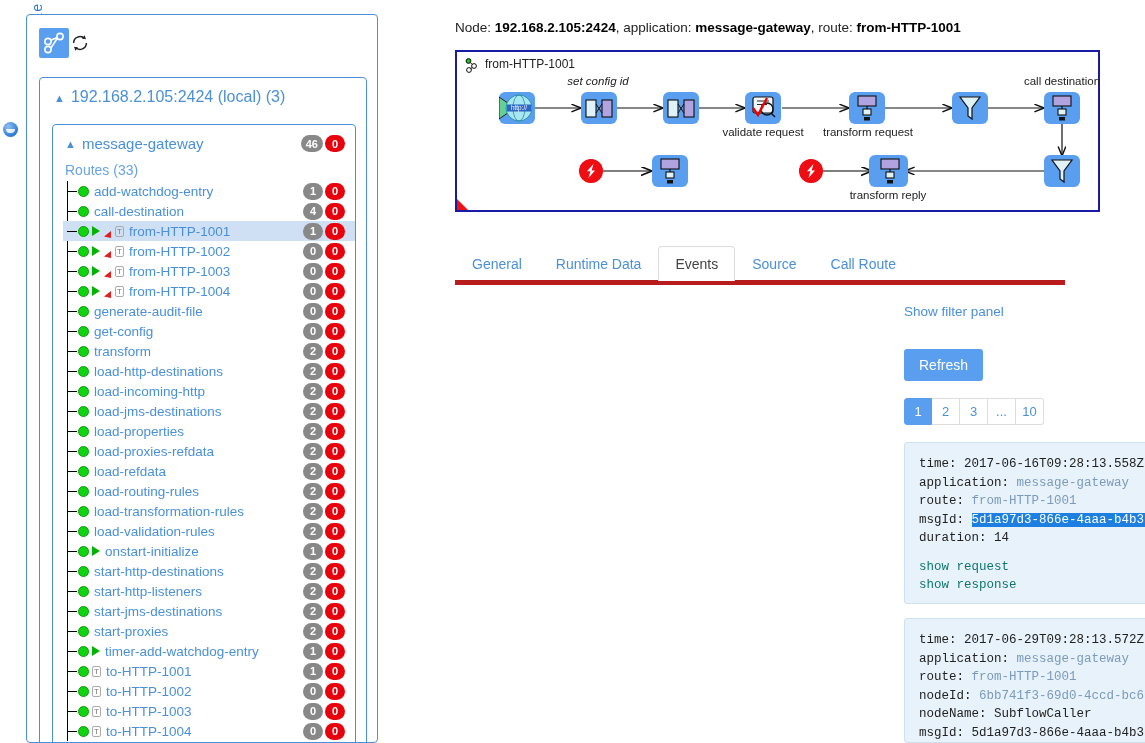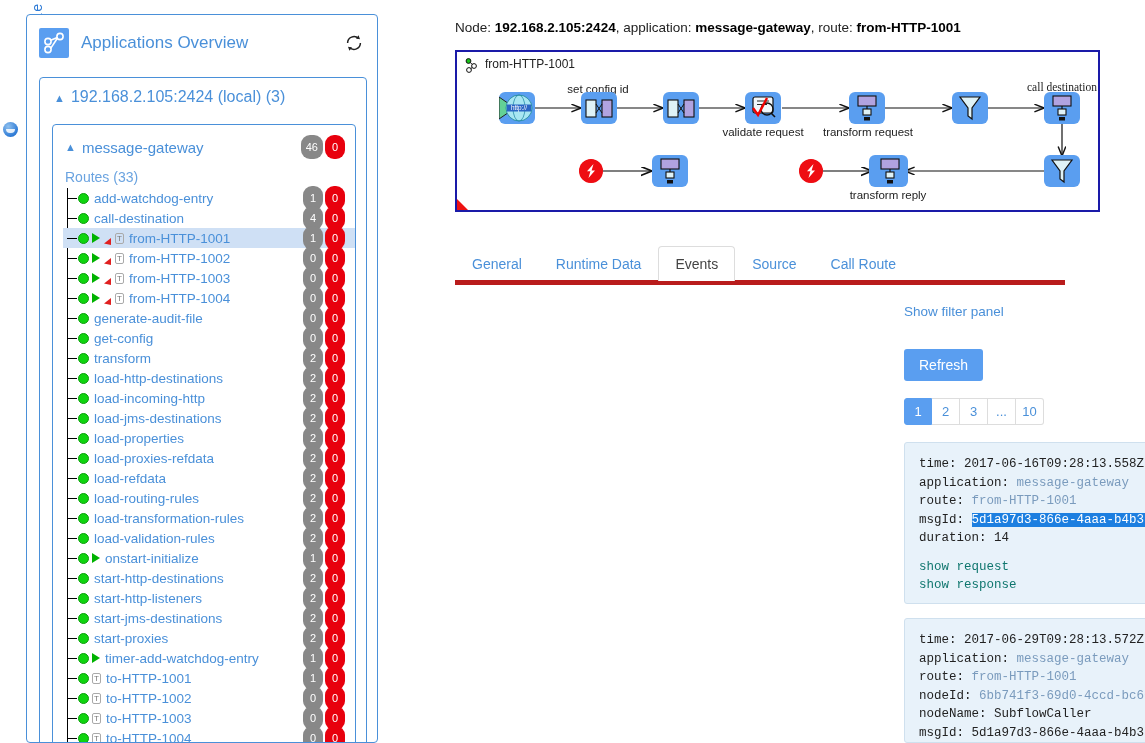--- a/index.html
+++ b/index.html
@@ -66,22 +66,22 @@
     border:1px solid #4a90d9;border-radius:4px;box-sizing:border-box;overflow:hidden;
   }
   #app-title-row{
     display:flex;align-items:center;padding:10px 0 6px 12px;
   }
   #app-title-row .name{font-size:15px;color:#4a90d9;flex:1 1 auto;}
   #routes-label{padding:4px 0 3px 12px;font-size:14px;color:#6aa3e0;}
 
   .badges{display:flex;gap:2px;margin-right:10px;flex:0 0 auto;}
   .badge{
-    min-width:20px;height:24px;border-radius:9px;color:#fff;
-    font-size:11px;font-weight:normal;display:flex;align-items:center;justify-content:center;
+    min-width:20px;height:17px;border-radius:9px;color:#fff;
+    font-size:11px;font-weight:bold;display:flex;align-items:center;justify-content:center;
     padding:0 5px;box-sizing:border-box;
   }
   .badge.grey{background:#888;}
   .badge.red{background:#e8000d;}
 
   #route-list{position:relative;padding-left:10px;}
   .route-row{
     display:flex;align-items:center;height:20px;position:relative;
   }
   .route-row.selected{background:#cfe0f5;}
@@ -202,21 +202,20 @@
   <div id="app-header">
     <div class="app-icon">
       <svg width="22" height="22" viewBox="0 0 22 22">
         <circle cx="17" cy="4.5" r="3.1" fill="none" stroke="#fff" stroke-width="1.6"></circle>
         <circle cx="5" cy="9.5" r="3.1" fill="none" stroke="#fff" stroke-width="1.6"></circle>
         <circle cx="5" cy="17.5" r="3.1" fill="none" stroke="#fff" stroke-width="1.6"></circle>
         <line x1="7.7" y1="8.3" x2="14.3" y2="5.5" stroke="#fff" stroke-width="1.6"></line>
         <line x1="7.7" y1="16.4" x2="14.3" y2="6.3" stroke="#fff" stroke-width="1.6"></line>
       </svg>
     </div>
-    <div class="title">Applications Overview</div>
     <div class="refresh">
       <svg width="22" height="22" viewBox="0 0 22 22">
         <path d="M4.6 11a6.4 6.4 0 0 1 10.9-4.5" fill="none" stroke="#222" stroke-width="1.5"></path>
         <path d="M17.4 11a6.4 6.4 0 0 1-10.9 4.5" fill="none" stroke="#222" stroke-width="1.5"></path>
         <polygon points="15.6,3.2 17.0,7.2 12.9,6.4" fill="#222"></polygon>
         <polygon points="6.4,18.8 5.0,14.8 9.1,15.6" fill="#222"></polygon>
       </svg>
     </div>
   </div>
 
@@ -560,21 +559,21 @@
       <svg width="36" height="32" viewBox="0 0 36 32">
         <polygon points="0,5 0,27 16,16" fill="#63d196" stroke="#222" stroke-width="1"></polygon>
         <circle cx="20" cy="16" r="13" fill="#a8e6f2" stroke="#2b8fa8" stroke-width="1"></circle>
         <ellipse cx="20" cy="16" rx="6" ry="13" fill="none" stroke="#2b8fa8" stroke-width=".8"></ellipse>
         <line x1="7" y1="16" x2="33" y2="16" stroke="#2b8fa8" stroke-width=".8"></line>
         <rect x="8" y="12.5" width="24" height="7" fill="#2b66c4"></rect>
         <text x="20" y="18.3" font-size="6.4" fill="#fff" text-anchor="middle" font-family="'Liberation Sans',sans-serif">http://</text>
       </svg>
     </div>
 
-    <div class="nlabel" style="left:96px;top:31px;width:90px;">set config id</div>
+    <div class="nlabel" style="left:96px;top:23px;width:90px;font-style:italic;">set config id</div>
     <div class="nd" style="left:124px;top:40px;">
       <svg width="36" height="32" viewBox="0 0 36 32">
         <rect x="5" y="8" width="10" height="17" fill="#dff2f7" stroke="#111" stroke-width="1.1"></rect>
         <rect x="21" y="8" width="10" height="17" fill="#b1a3e0" stroke="#111" stroke-width="1.1"></rect>
         <line x1="15" y1="12" x2="21" y2="21" stroke="#111" stroke-width="1"></line>
         <line x1="15" y1="21" x2="21" y2="12" stroke="#111" stroke-width="1"></line>
       </svg>
     </div>
     <div class="nd" style="left:206px;top:40px;">
       <svg width="36" height="32" viewBox="0 0 36 32">
@@ -606,21 +605,21 @@
       </svg>
     </div>
     <div class="nlabel" style="left:361px;top:74px;width:100px;">transform request</div>
 
     <div class="nd" style="left:495px;top:40px;">
       <svg width="36" height="32" viewBox="0 0 36 32">
         <polygon points="8,5 28,5 20,16 20,27 16,24 16,16" fill="#dff2f7" stroke="#111" stroke-width="1.2"></polygon>
       </svg>
     </div>
 
-    <div class="nlabel" style="left:542px;top:29px;width:126px;font-family:Liberation Serif, serif;">call destination</div>
+    <div class="nlabel" style="left:542px;top:23px;width:126px;">call destination</div>
     <div class="nd" style="left:587px;top:40px;">
       <svg width="36" height="32" viewBox="0 0 36 32">
         <rect x="9" y="4" width="18" height="10" fill="#b1a3e0" stroke="#111" stroke-width="1.1"></rect>
         <line x1="18" y1="14" x2="18" y2="18" stroke="#111" stroke-width="1.2"></line>
         <rect x="14" y="17" width="8" height="6" fill="#dff2f7" stroke="#111" stroke-width="1.1"></rect>
         <rect x="15" y="25" width="6" height="3.5" fill="#111"></rect>
       </svg>
     </div>
 
     <div class="nd" style="left:587px;top:103px;">

